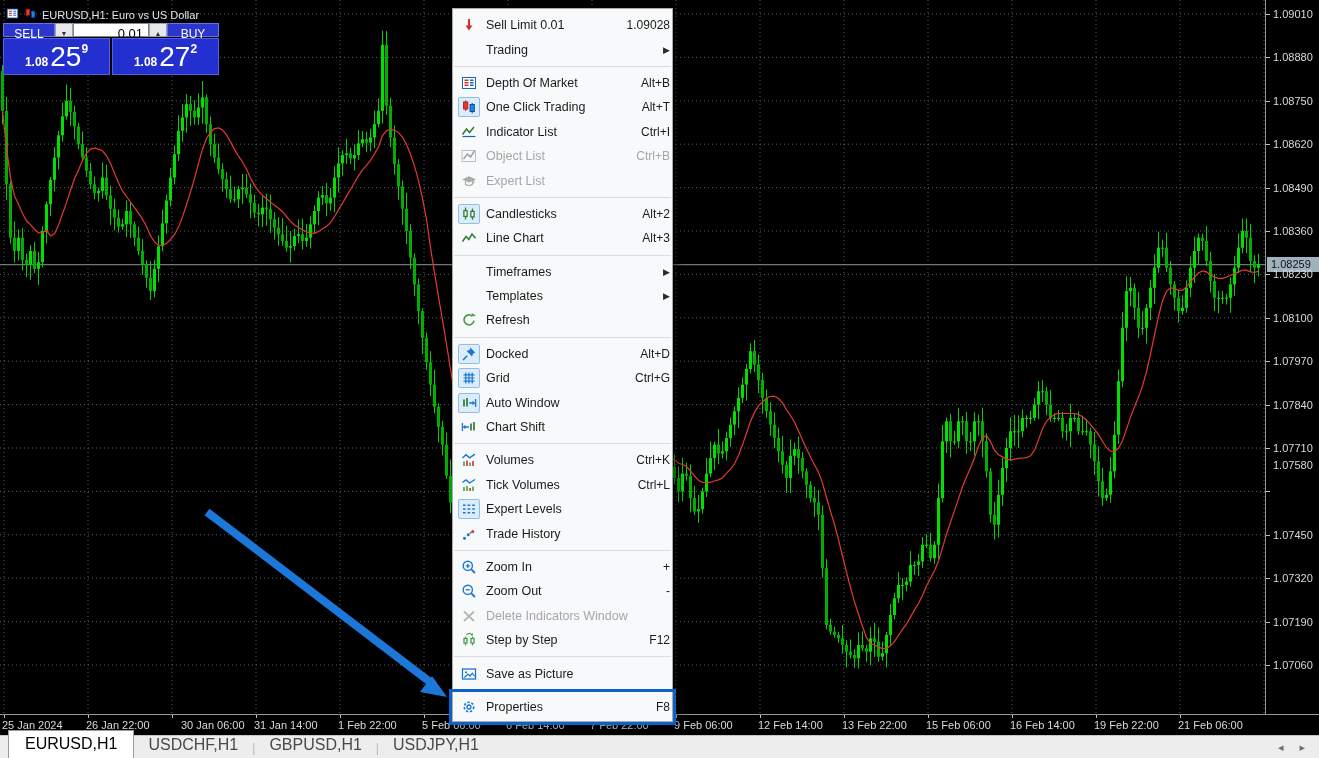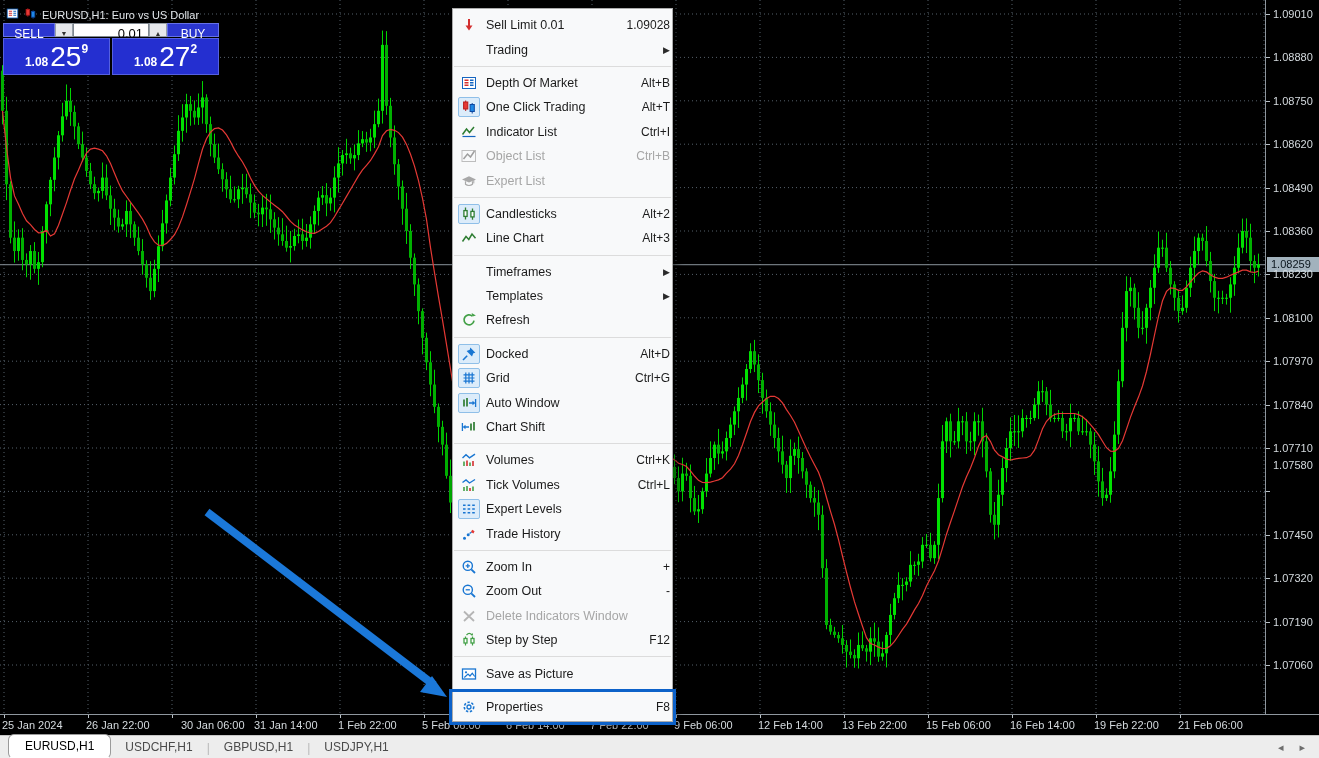--- a/index.html
+++ b/index.html
@@ -20,21 +20,21 @@
 
   
   .time-axis{position:absolute;left:0;top:714px;width:1319px;height:20px;background:#000;
              border-top:1px solid #8f979e;z-index:2;}
   .ta-label{position:absolute;top:4px;color:#d4dade;font-size:11px;white-space:nowrap;}
   .ta-tick{position:absolute;top:0;width:1px;height:3px;background:#b9c1c7;}
 
   
   .tab-bar{position:absolute;left:0;top:735px;width:1319px;height:23px;background:#ededed;
            border-top:1px solid #c6c6c6;display:flex;align-items:flex-end;z-index:3;}
-  .tab{font-size:12px;color:#4a4a4a;padding:4px 14px 5px;white-space:nowrap;border-radius:6px;}
+  .tab{font-size:16px;color:#4a4a4a;padding:4px 14px 5px;white-space:nowrap;}
   .tab.active{background:#fff;border:1px solid #9a9a9a;border-bottom:1px solid #fff;color:#000;
               margin-left:8px;padding:4px 16px 5px;}
   .tab-sep{color:#b8b8b8;font-size:12px;padding-bottom:4px;}
   .tab-scroll{position:absolute;right:14px;bottom:5px;display:flex;gap:16px;color:#6e6e6e;font-size:11px;}
   .tab-scroll span{cursor:default;}
 
   
   .chart-title{position:absolute;left:6px;top:7px;display:flex;align-items:center;gap:5px;
                color:#e2e6e9;font-size:11px;z-index:5;white-space:nowrap;}
 

